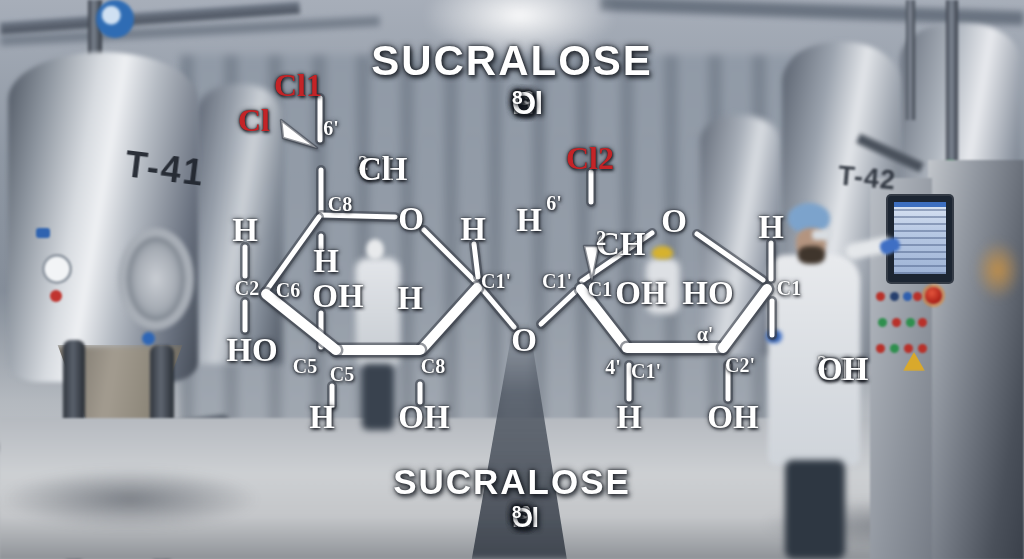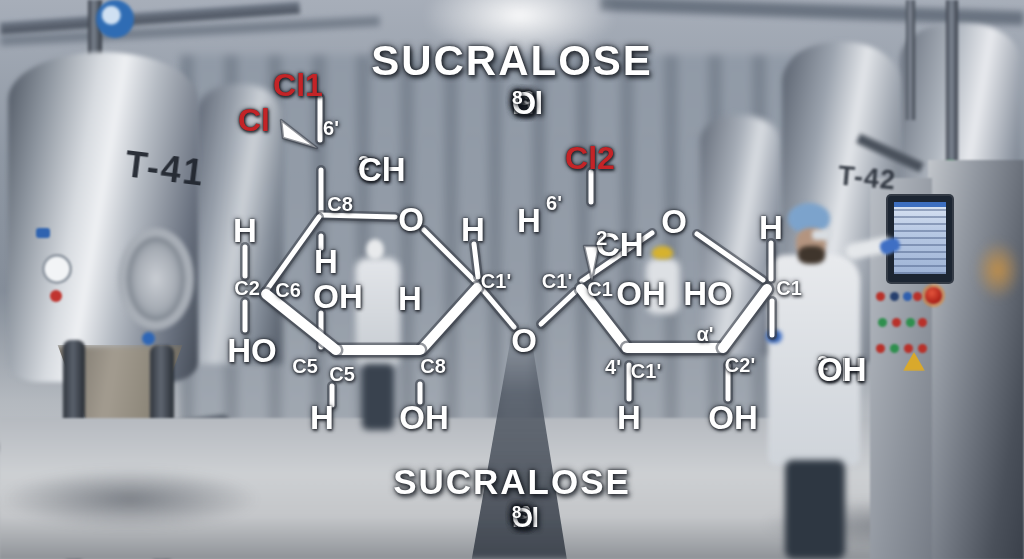--- a/index.html
+++ b/index.html
@@ -96,21 +96,21 @@
   .refl-left{left:0;top:468px;width:260px;height:62px;filter:blur(4px);
     background:radial-gradient(ellipse,rgba(60,66,76,.55),rgba(0,0,0,0) 70%);}
   .refl-right{left:760px;top:498px;width:300px;height:52px;filter:blur(4px);
     background:radial-gradient(ellipse,rgba(60,66,76,.5),rgba(0,0,0,0) 70%);}
   
   .tank-label{font-weight:700;z-index:2;}
   .t41{left:125px;top:148px;font-size:36px;color:#1f242d;letter-spacing:2px;transform:rotate(7deg);filter:blur(.7px);opacity:.92;}
   .t42{left:838px;top:163px;font-size:27px;color:#262c36;letter-spacing:1px;transform:rotate(5deg);filter:blur(.8px);opacity:.9;}
   
   #bonds-svg{left:0;top:0;width:1024px;height:559px;z-index:5;filter:drop-shadow(1px 2px 1.5px rgba(20,24,30,.5));}
-  #labels{left:0;top:0;width:828px;height:559px;z-index:6;}
+  #labels{left:0;top:0;width:828px;height:559px;z-index:6;font-family:Liberation Serif, serif;}
   .atom{transform:translate(-50%,-50%);color:#fff;font-weight:700;font-size:33px;white-space:nowrap;line-height:1;
     text-shadow:0 0 2px rgba(25,29,36,.95),0 0 5px rgba(25,29,36,.8),1px 2px 3px rgba(25,29,36,.7);}
   .atom sub{font-size:.62em;}
   .atom.small{font-size:20px;}
   .atom.red{color:#c32427;font-size:32px;
     text-shadow:0 0 2px rgba(25,29,36,.95),0 0 5px rgba(25,29,36,.85),1px 2px 3px rgba(25,29,36,.75);}
   
   .title,.formula{left:0;width:1024px;text-align:center;color:#fff;font-weight:700;z-index:7;line-height:1;
     text-shadow:0 0 3px rgba(22,26,33,.95),0 0 7px rgba(22,26,33,.8),2px 3px 4px rgba(22,26,33,.7);}
   .title-top{top:40px;font-size:42px;letter-spacing:2px;}

